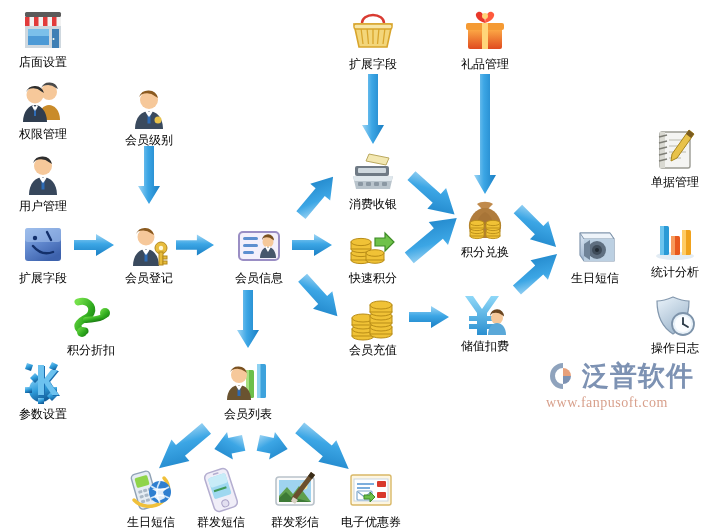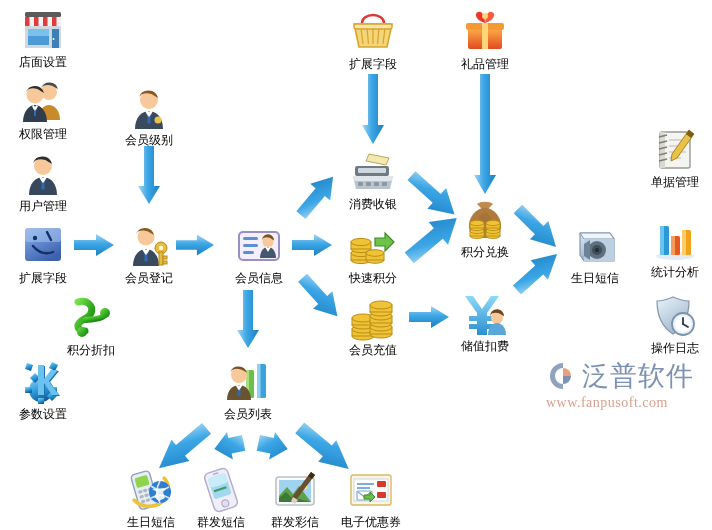--- a/index.html
+++ b/index.html
@@ -44,21 +44,21 @@
     width:160px;height:62px;
     text-align:left;
   }
   #wm-row{display:flex;align-items:center;height:36px;}
   #wm-mark{
     width:34px;height:34px;position:relative;flex:0 0 34px;
   }
   #wm-text{
     font-size:27px;line-height:30px;color:#7d92b3;
     font-family:"DejaVu Sans","Liberation Sans",sans-serif;
-    font-weight:normal;letter-spacing:1px;margin-left:2px;
+    font-weight:bold;letter-spacing:1px;margin-left:2px;
   }
   #wm-url{
     font-size:14px;line-height:16px;color:#d8a08c;
     font-family:"Liberation Serif","DejaVu Serif",serif;
     letter-spacing:0.5px;margin-top:1px;
   }
 </style>
 </head>
 <body>
 

